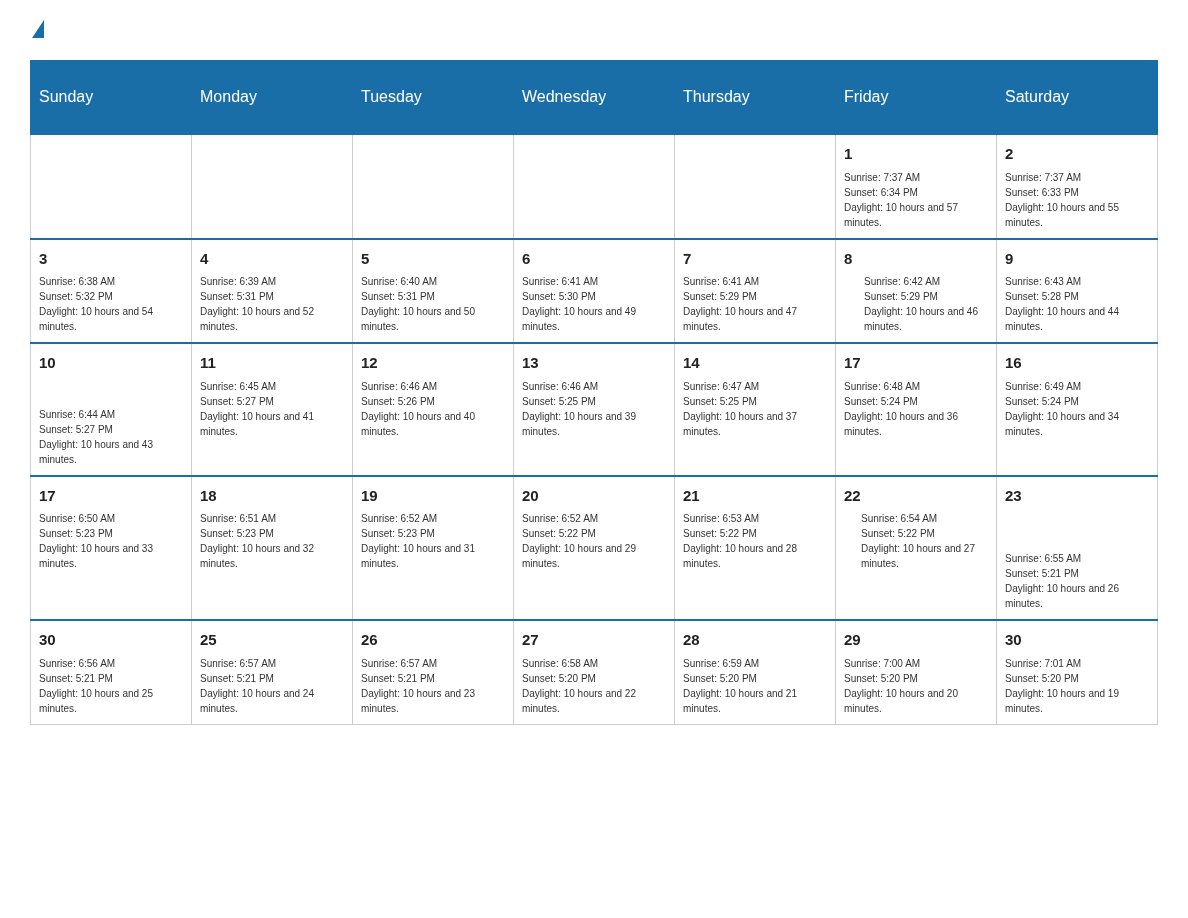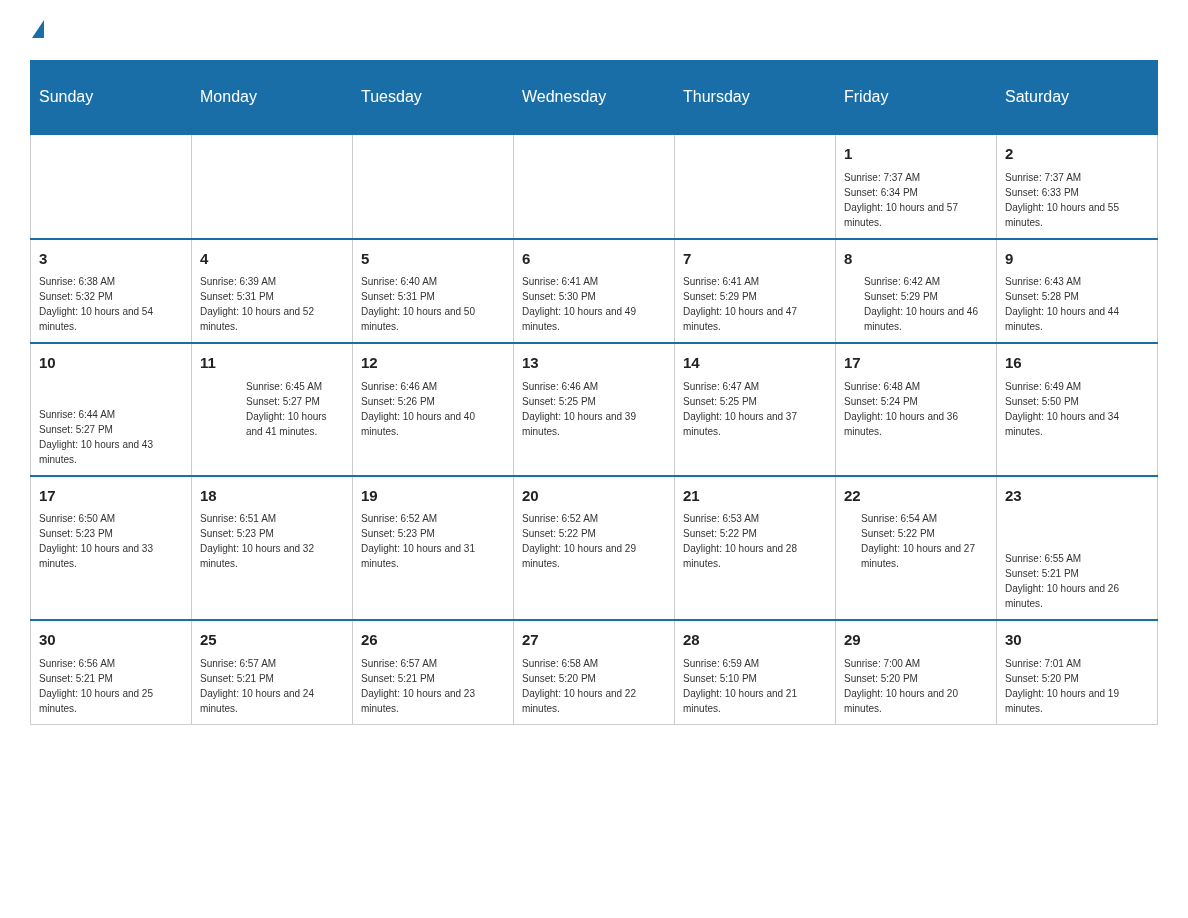--- a/index.html
+++ b/index.html
@@ -195,21 +195,21 @@
       </tr>
       <tr>
         <td>
           <span class="day-num">10</span>
           <div class="day-info" style="white-space: pre-line; margin-top: 32px;">Sunrise: 6:44 AM
 Sunset: 5:27 PM
 Daylight: 10 hours and 43 minutes.</div>
         </td>
         <td>
           <span class="day-num">11</span>
-          <div class="day-info" style="white-space: pre-line; margin-left: 46px;">Sunrise: 6:45 AM
+          <div class="day-info" style="white-space: pre-line;">Sunrise: 6:45 AM
 Sunset: 5:27 PM
 Daylight: 10 hours and 41 minutes.</div>
         </td>
         <td>
           <span class="day-num">12</span>
           <div class="day-info" style="white-space: pre-line;">Sunrise: 6:46 AM
 Sunset: 5:26 PM
 Daylight: 10 hours and 40 minutes.</div>
         </td>
         <td>
@@ -226,21 +226,21 @@
         </td>
         <td>
           <span class="day-num">17</span>
           <div class="day-info" style="white-space: pre-line;">Sunrise: 6:48 AM
 Sunset: 5:24 PM
 Daylight: 10 hours and 36 minutes.</div>
         </td>
         <td>
           <span class="day-num">16</span>
           <div class="day-info" style="white-space: pre-line;">Sunrise: 6:49 AM
-Sunset: 5:50 PM
+Sunset: 5:24 PM
 Daylight: 10 hours and 34 minutes.</div>
         </td>
       </tr>
       <tr>
         <td>
           <span class="day-num">17</span>
           <div class="day-info" style="white-space: pre-line;">Sunrise: 6:50 AM
 Sunset: 5:23 PM
 Daylight: 10 hours and 33 minutes.</div>
         </td>
@@ -302,21 +302,21 @@
         </td>
         <td>
           <span class="day-num">27</span>
           <div class="day-info" style="white-space: pre-line;">Sunrise: 6:58 AM
 Sunset: 5:20 PM
 Daylight: 10 hours and 22 minutes.</div>
         </td>
         <td>
           <span class="day-num">28</span>
           <div class="day-info" style="white-space: pre-line;">Sunrise: 6:59 AM
-Sunset: 5:10 PM
+Sunset: 5:20 PM
 Daylight: 10 hours and 21 minutes.</div>
         </td>
         <td>
           <span class="day-num">29</span>
           <div class="day-info" style="white-space: pre-line;">Sunrise: 7:00 AM
 Sunset: 5:20 PM
 Daylight: 10 hours and 20 minutes.</div>
         </td>
         <td>
           <span class="day-num">30</span>

